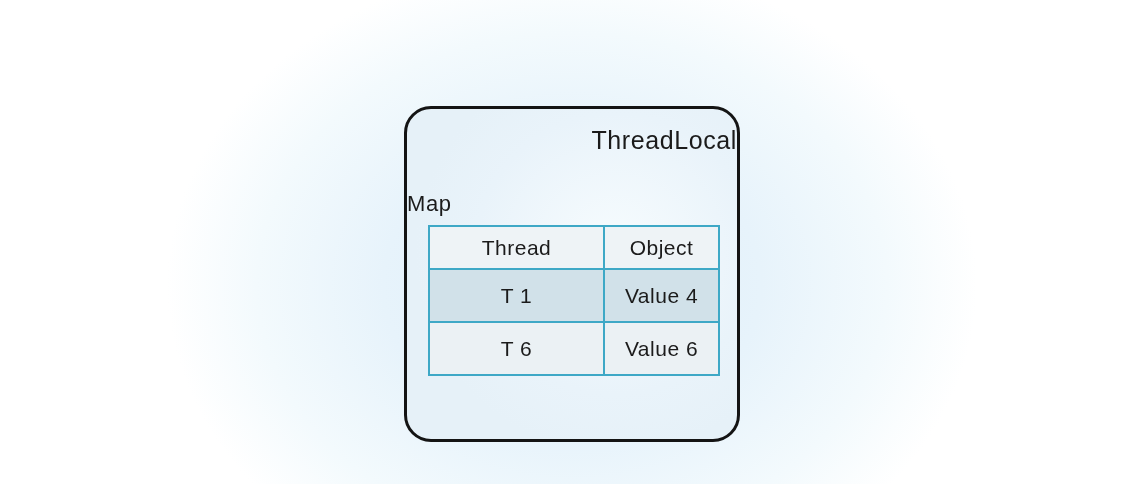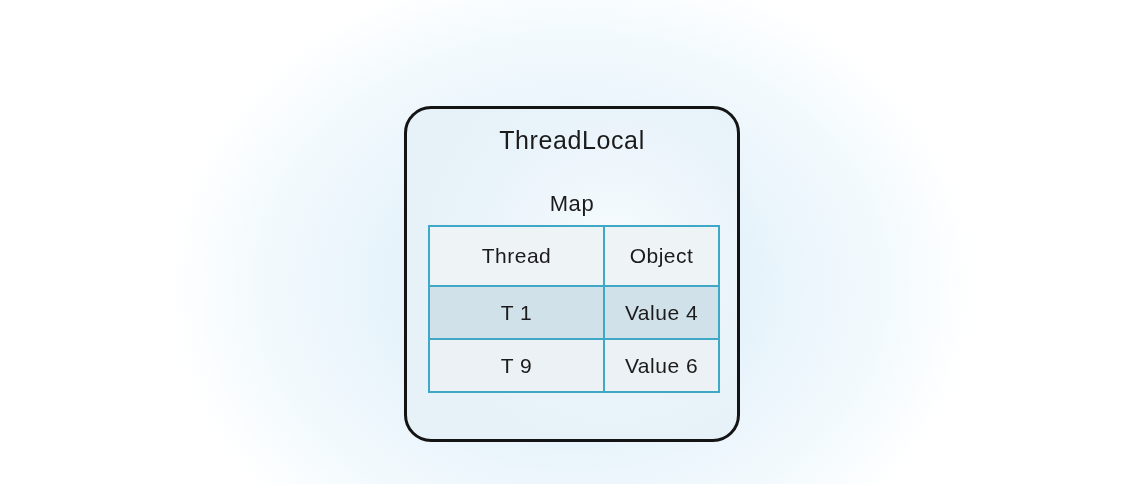--- a/index.html
+++ b/index.html
@@ -30,51 +30,50 @@
     width: 336px; height: 336px;
     box-sizing: border-box;
     border: 3.5px solid var(--box-border, #141414);
     border-radius: 27px;
     background: radial-gradient(circle 200px at 63% 44%,
         #f7fcfe 0%, var(--box-fill, #e9f3fa) 70%, #e6f1f8 100%);
   }
   .box-title {
     position: absolute;
     top: 17px; left: 0; width: 100%;
-    text-align: center;
+    text-align: right;
     font-size: 25px;
     line-height: 28px;
     letter-spacing: 0.6px;
     font-weight: 500;
   }
   .map-label {
     position: absolute;
     top: 82px; left: 0; width: 100%;
-    text-align: center;
     font-size: 22px;
     line-height: 26px;
     letter-spacing: 0.6px;
   }
   table.map-table {
     position: absolute;
     left: 21px; top: 116px;
     border-collapse: collapse;
     table-layout: fixed;
   }
   .map-table th, .map-table td {
     border: 2.5px solid var(--table-border, #3ea8c6);
     text-align: center;
     vertical-align: middle;
     padding: 0;
     font-size: 21px;
     letter-spacing: 0.5px;
   }
   .map-table col.col-thread { width: 175px; }
   .map-table col.col-object { width: 115px; }
-  .map-table thead tr { height: 60px; border-radius: 11px; }
+  .map-table thead tr { height: 43px; border-radius: 11px; }
   .map-table tbody tr { height: 53px; }
   .map-table th {
     background: var(--header-bg, #eef3f6);
     font-weight: 500;
   }
   .map-table td { background: var(--row-bg, #ebf1f4); font-weight: 400; }
   .map-table tr.row-highlight td { background: var(--row-highlight-bg, #d1e1e9); }
 </style>
 </head>
 <body>
@@ -97,19 +96,19 @@
           <th>Thread</th>
           <th>Object</th>
         </tr>
       </thead>
       <tbody>
         <tr class="row-highlight">
           <td>T 1</td>
           <td>Value 4</td>
         </tr>
         <tr>
-          <td>T 9</td>
+          <td>T 6</td>
           <td>Value 6</td>
         </tr>
       </tbody>
     </table>
   </div>
 </div>
 
 </body></html>

